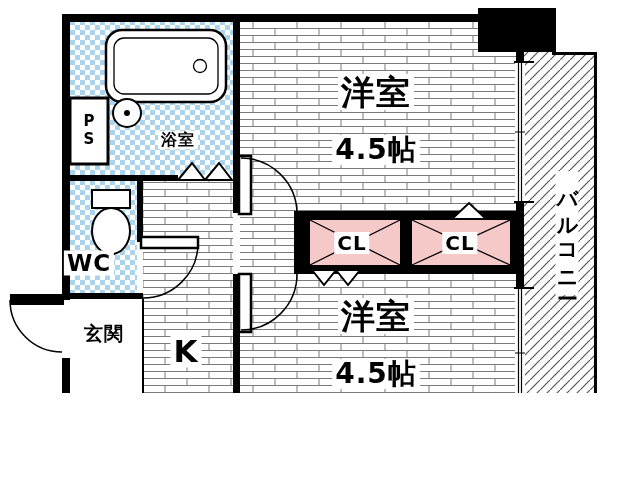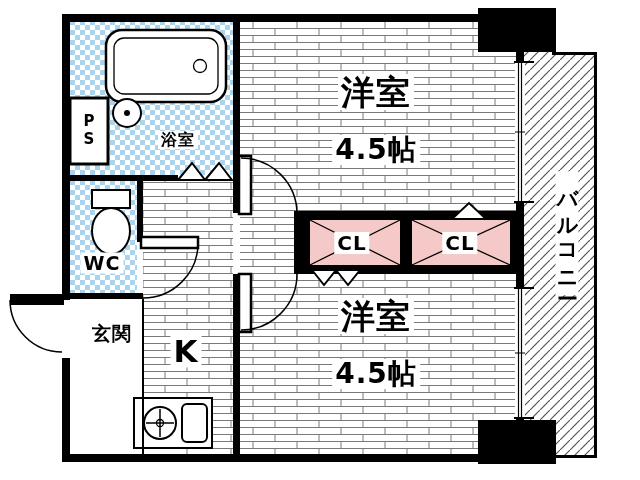--- a/index.html
+++ b/index.html
@@ -1,17 +1,17 @@
 <!DOCTYPE html>
 <html><head>
 <meta charset="utf-8">
 <style>
   html,body{margin:0;padding:0;background:#fff;}
   .plan{
-    position:relative;width:640px;height:480px;background:#fff;overflow:hidden;
+    position:relative;width:640px;height:393px;background:#fff;overflow:hidden;
     font-family:"DejaVu Sans","Liberation Sans",sans-serif;color:#000;
   }
   .plan svg{position:absolute;left:0;top:0;}
   .lbl{
     position:absolute;transform:translate(-50%,-50%);
     background:#fff;line-height:1;white-space:nowrap;padding:1px 3px;
     font-weight:600;letter-spacing:1px;
   }
   .lbl.v{
     writing-mode:vertical-rl;text-orientation:upright;
@@ -138,23 +138,23 @@
   <div class="lbl" style="left:376px;top:316px;font-size:34px">洋室</div>
   <div class="lbl" style="left:376px;top:374px;font-size:28px">4.5帖</div>
 
   <div class="lbl" style="left:352px;top:243px;font-size:20px">CL</div>
   <div class="lbl" style="left:460px;top:243px;font-size:20px">CL</div>
 
   <div class="lbl v" style="left:567px;top:233px;font-size:21px">バルコニー</div>
 
   <div class="lbl" style="left:178px;top:140px;font-size:16px">浴室</div>
 
-  <div class="lbl" style="left:102px;top:263px;font-size:19px">WC</div>
+  <div class="lbl" style="left:89px;top:263px;font-size:23px">WC</div>
 
-  <div class="lbl" style="left:112px;top:333px;font-size:19px">玄関</div>
+  <div class="lbl" style="left:104px;top:333px;font-size:19px">玄関</div>
 
   <div class="lbl" style="left:186px;top:351px;font-size:31px">K</div>
 
   <div class="ps" style="left:89px;top:130px;">
     <span>P</span>
     <span>S</span>
   </div>
 
 </div>
 

